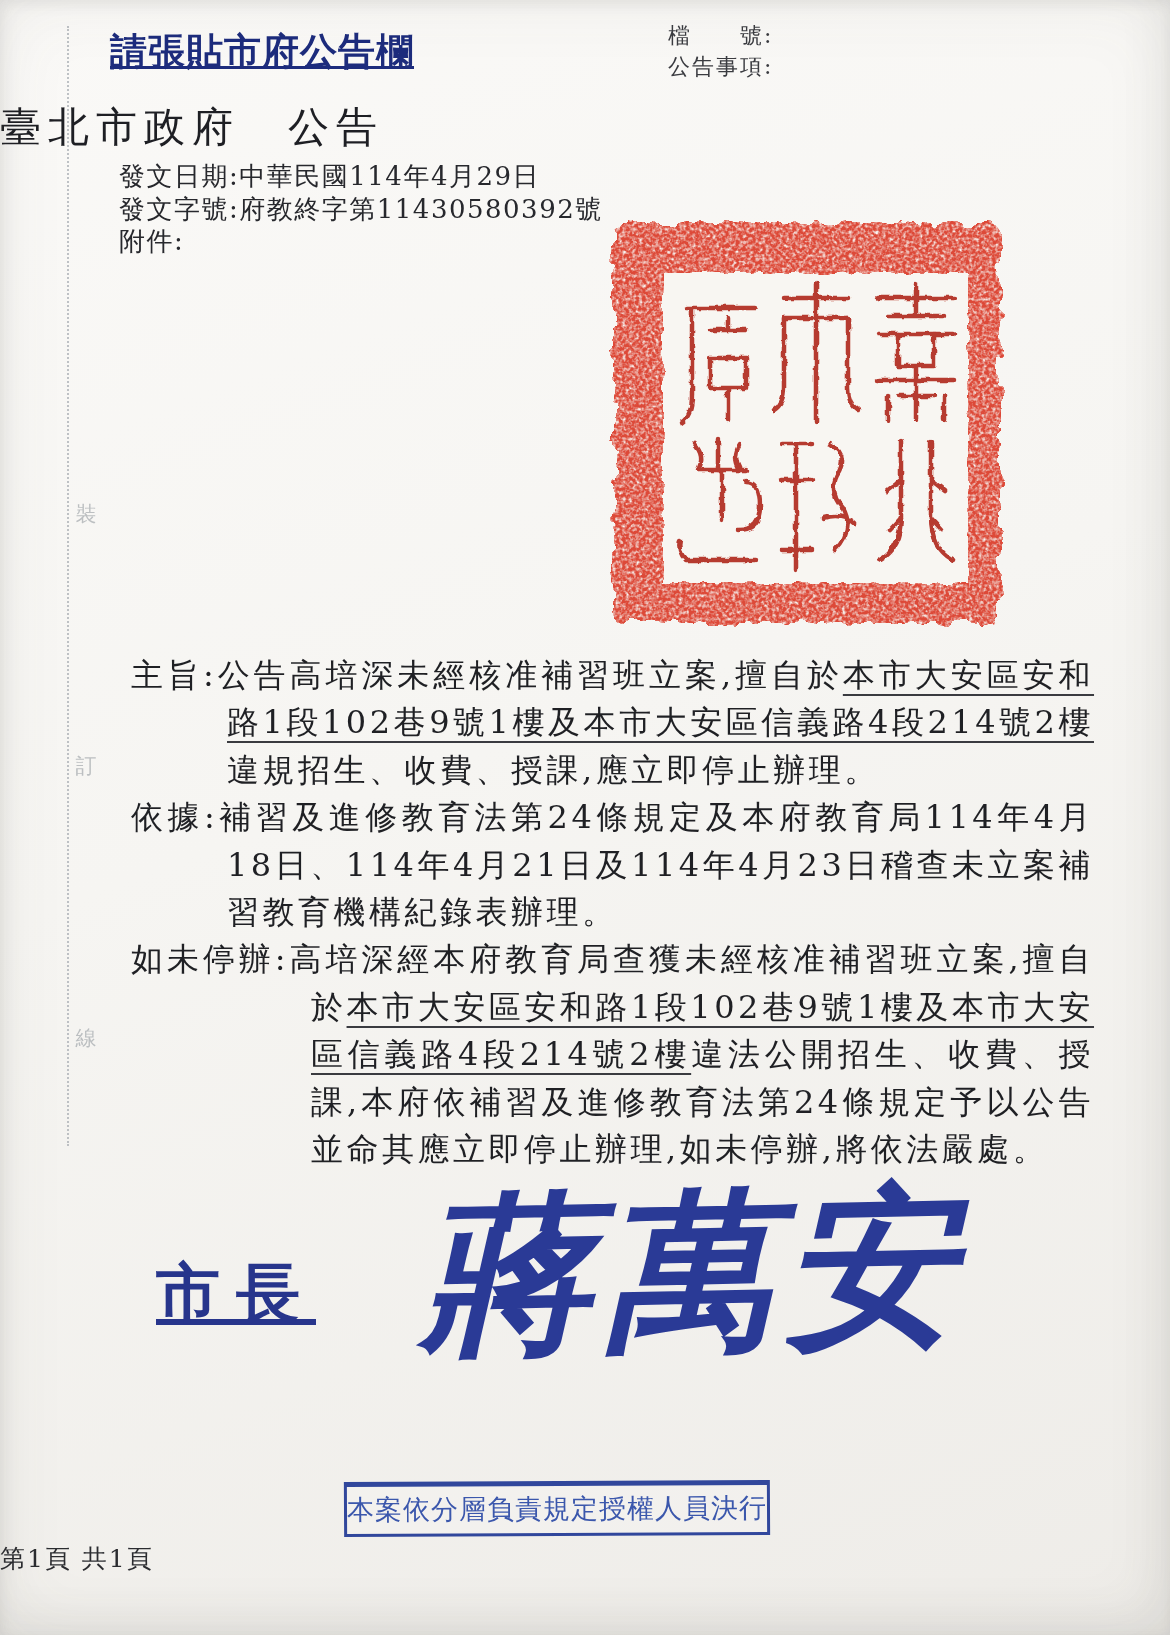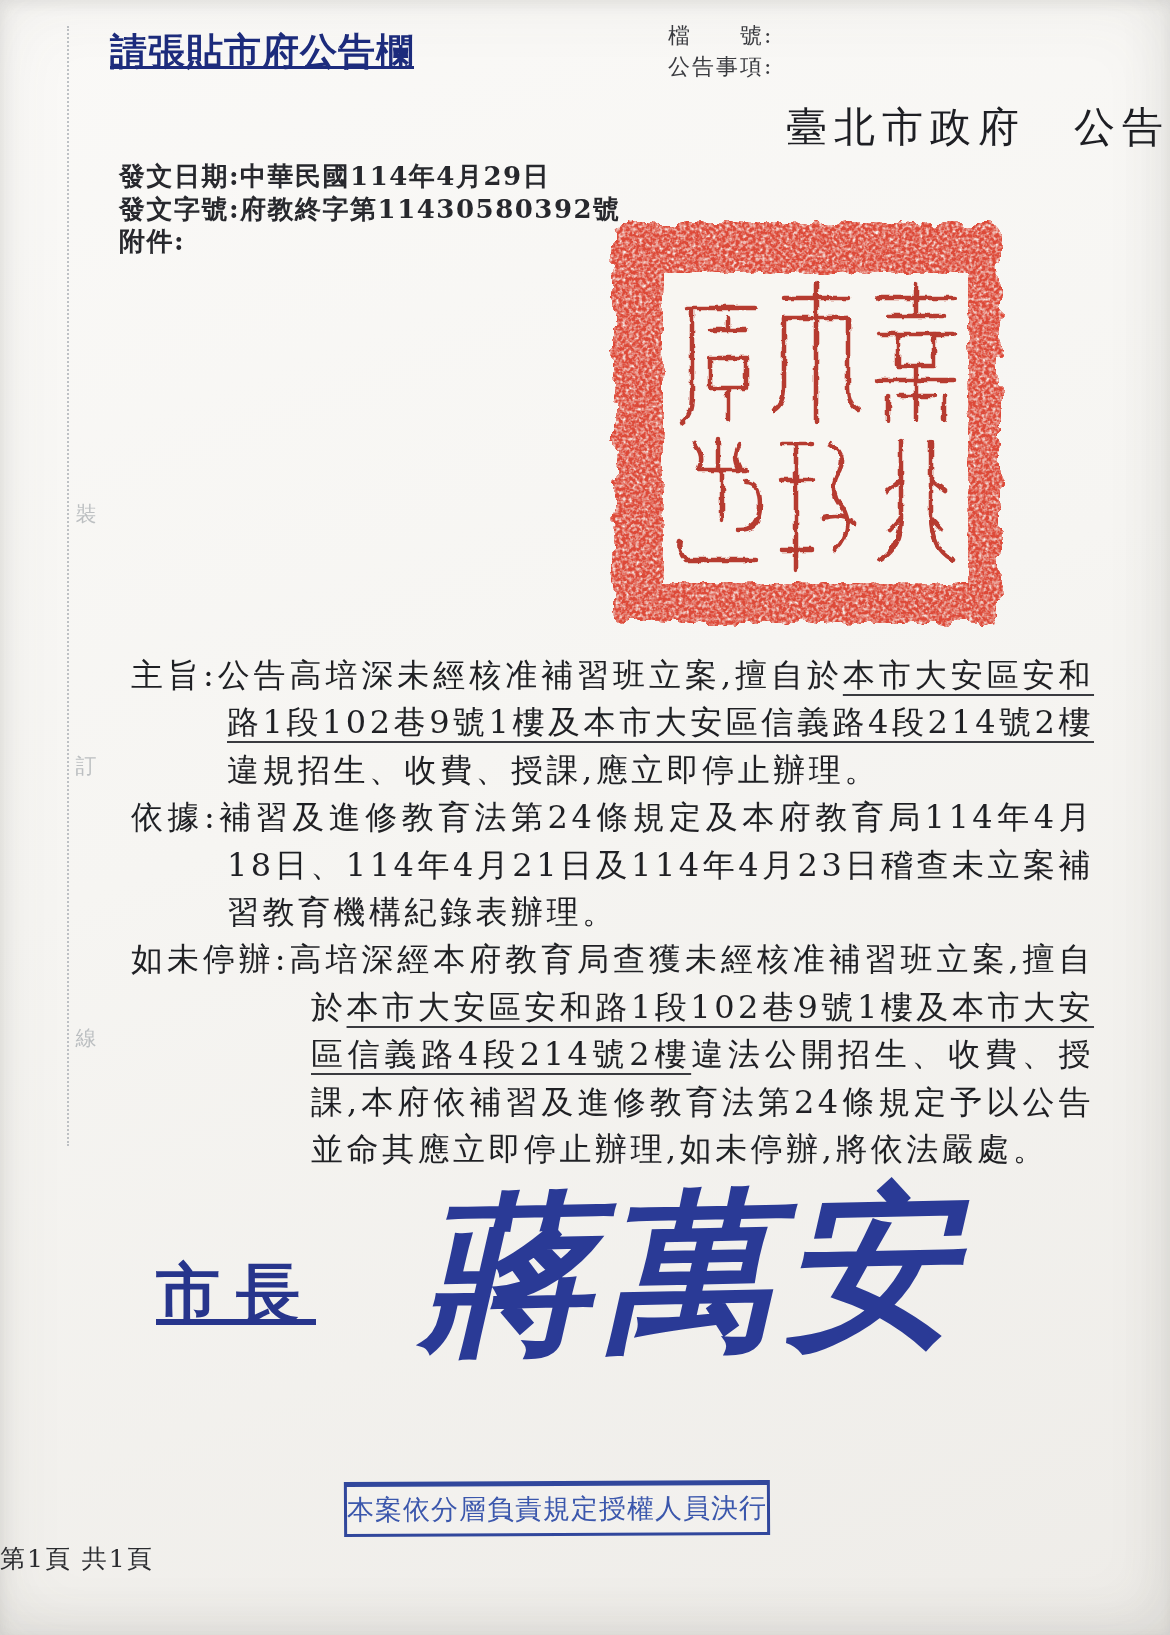--- a/index.html
+++ b/index.html
@@ -16,24 +16,24 @@
                inset 6px 0 16px rgba(120,115,110,.05);
   }
   .binding-line{position:absolute;left:67px;top:26px;height:1120px;width:0;
     border-left:2px dotted #a6abb1;opacity:.7;}
   .binding-mark{position:absolute;left:72px;width:28px;text-align:center;
     font-size:21px;color:#b2b6b9;opacity:.85;}
   .posting-note{position:absolute;left:110px;top:27px;font-size:37px;font-weight:bold;
     color:#1d2c7d;letter-spacing:1px;text-decoration:underline;}
   .file-block{position:absolute;left:668px;top:20px;font-size:22px;color:#3a3b40;
     line-height:31px;letter-spacing:2px;}
-  .doc-title{position:absolute;left:0;top:100px;width:100%;text-align:right;
+  .doc-title{position:absolute;left:0;top:100px;width:100%;text-align:left;
     font-size:41px;letter-spacing:7px;color:#1e1f24;}
   .meta{position:absolute;left:119px;top:160px;font-size:26px;line-height:32.5px;
-    color:#27282d;letter-spacing:1.5px;font-weight:bold;}
+    color:#27282d;letter-spacing:1.5px;}
   .seal{position:absolute;left:606px;top:218px;width:402px;height:414px;}
   .sr{position:absolute;width:1px;height:1px;overflow:hidden;clip-path:inset(50%);white-space:nowrap;}
   .body-text{position:absolute;left:131px;top:652px;width:963px;font-size:32px;
     line-height:47.4px;color:#1f2024;text-align:justify;letter-spacing:3.5px;}
   .body-text p{margin:0;}
   p.hang-sm{padding-left:96px;text-indent:-96px;}
   p.hang-lg{padding-left:180px;text-indent:-180px;}
   .ul{text-decoration:underline;text-underline-offset:8px;text-decoration-thickness:2px;
     text-decoration-color:#3a3b40;}
   .mayor-title{position:absolute;left:156px;top:1250px;font-size:64px;font-weight:bold;

